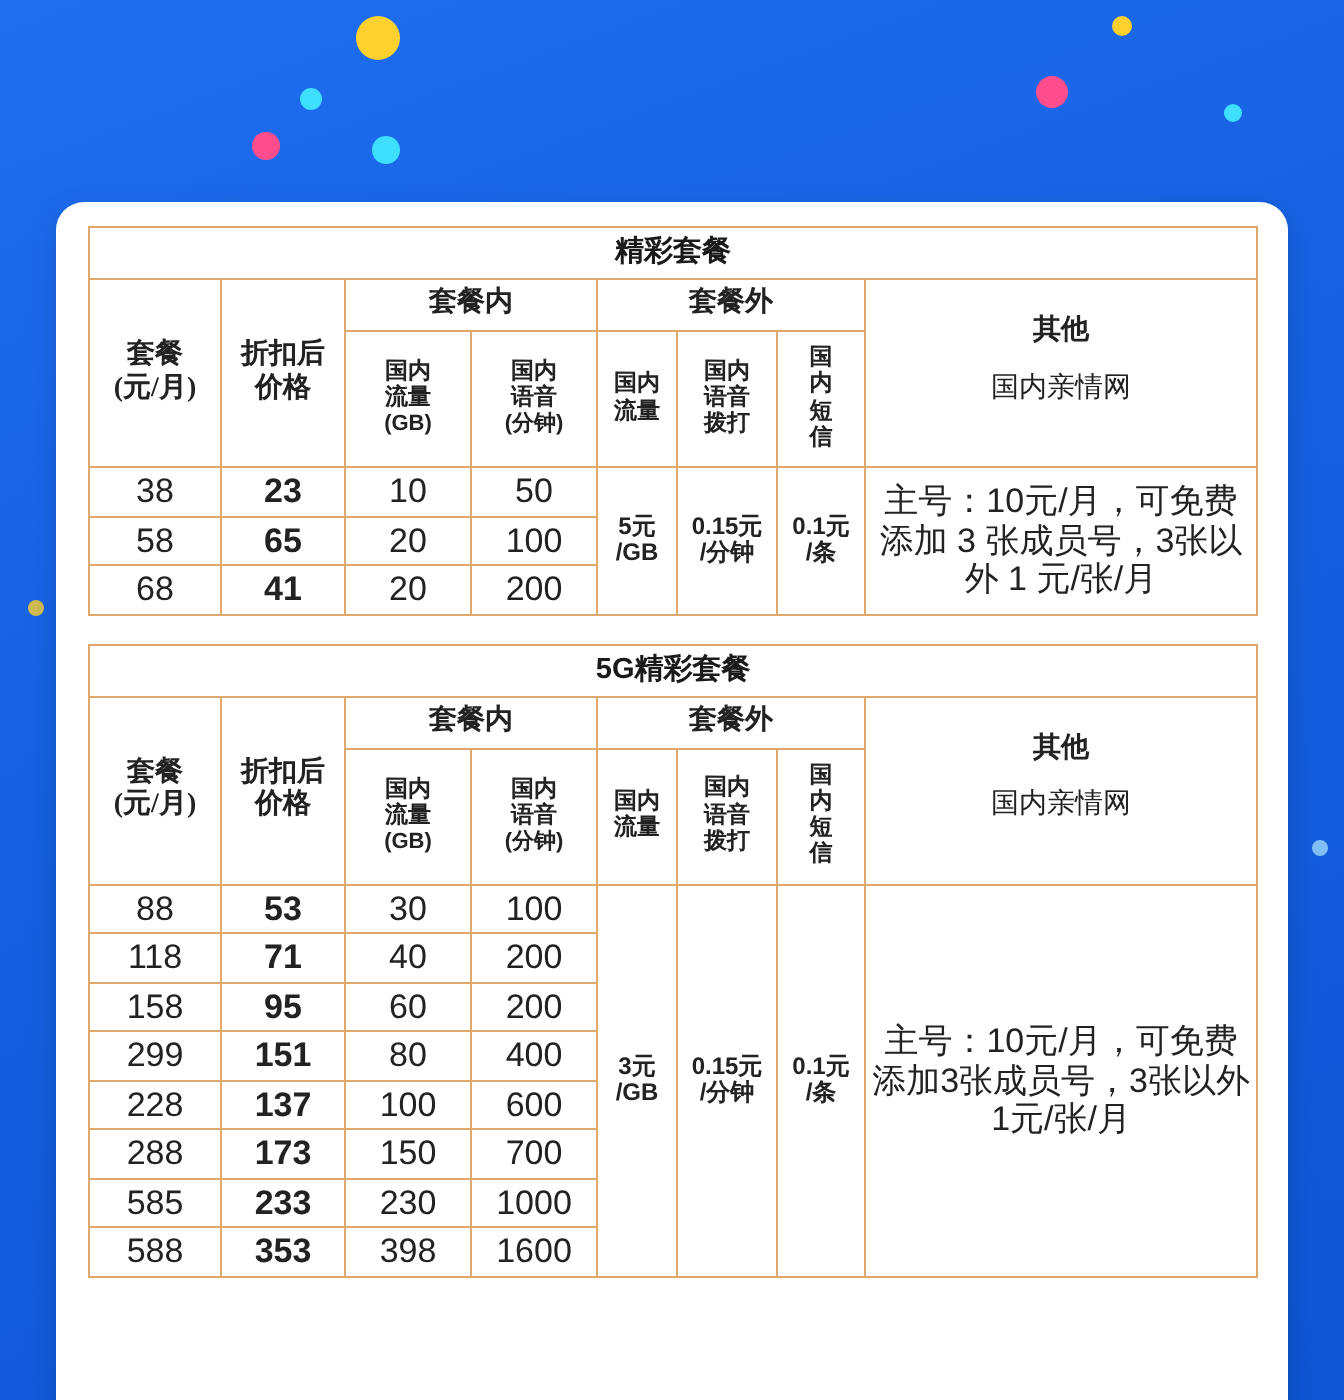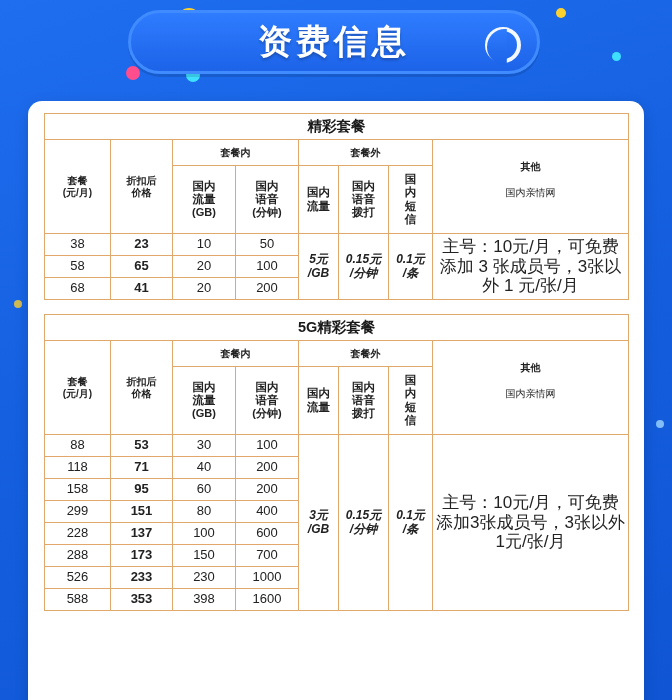--- a/index.html
+++ b/index.html
@@ -101,33 +101,34 @@
     padding: 2px 1px;
     line-height: 1.15;
   }
   .tbl-title {
     font-size: 14.5px;
     font-weight: bold;
     height: 26px;
     color: #1a1a1a;
   }
   .grp {
-    font-size: 10px;
+    font-size: 14px;
     font-weight: bold;
     height: 26px;
+    font-family: Liberation Serif, serif;
   }
   .sub {
     font-size: 11.5px;
     height: 68px;
     font-weight: bold;
   }
   .sub .unit { font-size: 11px; font-weight: bold; display:block; }
-  .val { font-size: 13px; height: 22px; }
+  .val { font-size: 17px; height: 22px; }
   .val.bold { font-weight: bold; }
-  .vmerge { font-size: 12px; font-weight: bold; font-style: italic; }
+  .vmerge { font-size: 12px; font-weight: bold; }
   .other-cell { font-size: 17px; line-height: 1.55; padding: 2px 6px; }
 
   
   .vtxt { font-size: 11.5px; font-weight: bold; line-height: 1.2; }
 
   
   col.c1 { width: 66px; }
   col.c2 { width: 62px; }
   col.c3 { width: 63px; }
   col.c4 { width: 63px; }
@@ -144,26 +145,20 @@
   <div class="dot" style="left:178px;top:8px;width:22px;height:22px;background:#ffd12e;"></div>
   <div class="dot" style="left:150px;top:44px;width:11px;height:11px;background:#3fe0ff;"></div>
   <div class="dot" style="left:126px;top:66px;width:14px;height:14px;background:#ff4d8d;"></div>
   <div class="dot" style="left:186px;top:68px;width:14px;height:14px;background:#3fe0ff;"></div>
   <div class="dot" style="left:518px;top:38px;width:16px;height:16px;background:#ff4d8d;"></div>
   <div class="dot" style="left:556px;top:8px;width:10px;height:10px;background:#ffd12e;"></div>
   <div class="dot" style="left:612px;top:52px;width:9px;height:9px;background:#3fe0ff;"></div>
   <div class="dot" style="left:14px;top:300px;width:8px;height:8px;background:#ffd12e;opacity:.8;"></div>
   <div class="dot" style="left:656px;top:420px;width:8px;height:8px;background:#9fd6ff;opacity:.8;"></div>
 
-  <div class="banner-wrap">
-    <div class="banner">
-      <div class="banner-inner-ring"></div>
-    </div>
-    <div class="banner-title">资费信息</div>
-  </div>
 
   <div class="card">
 
     <table class="plan">
       <colgroup>
         <col class="c1">
           <col class="c2">
           <col class="c3">
           <col class="c4">
         <col class="c5">
@@ -325,21 +320,21 @@
           <td class="val">100</td>
           <td class="val">600</td>
         </tr>
         <tr>
           <td class="val">288</td>
           <td class="val bold">173</td>
           <td class="val">150</td>
           <td class="val">700</td>
         </tr>
         <tr>
-          <td class="val">526</td>
+          <td class="val">585</td>
           <td class="val bold">233</td>
           <td class="val">230</td>
           <td class="val">1000</td>
         </tr>
         <tr>
           <td class="val">588</td>
           <td class="val bold">353</td>
           <td class="val">398</td>
           <td class="val">1600</td>
         </tr>

